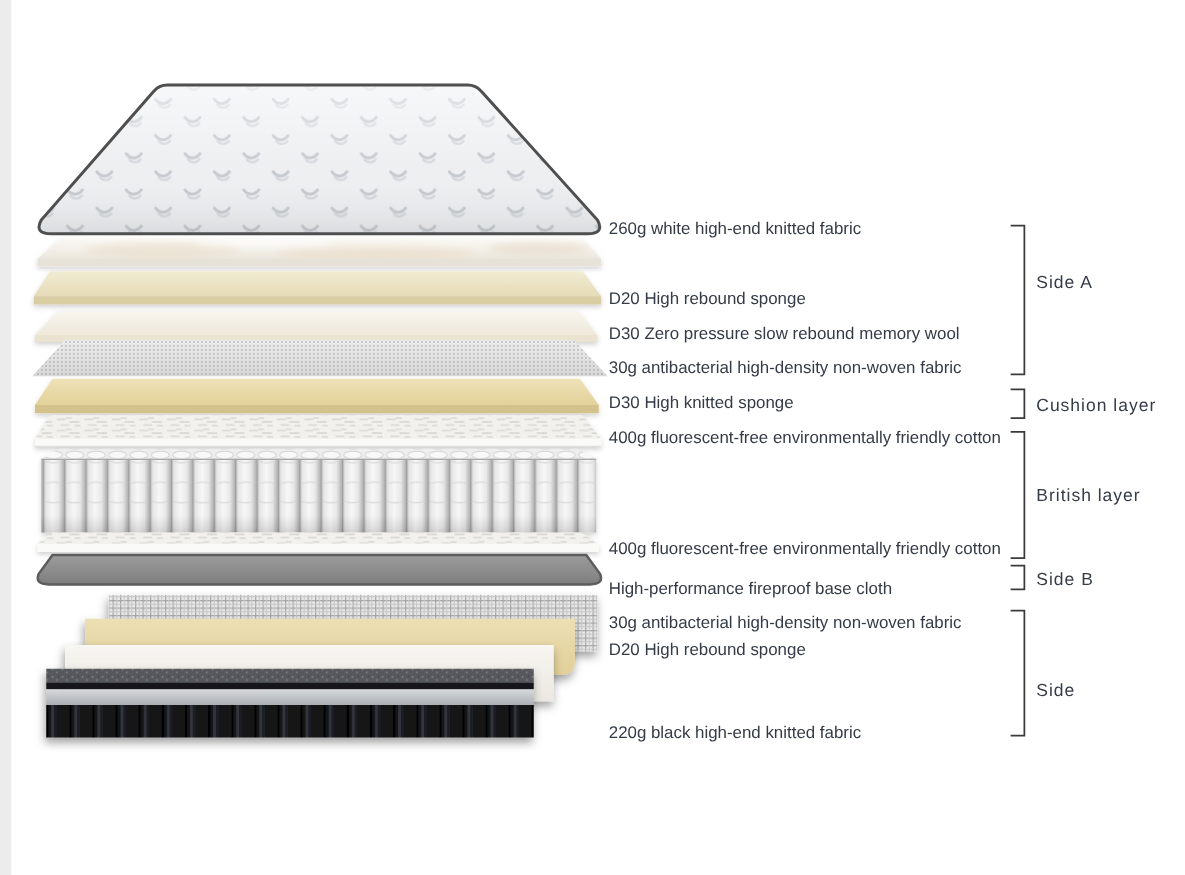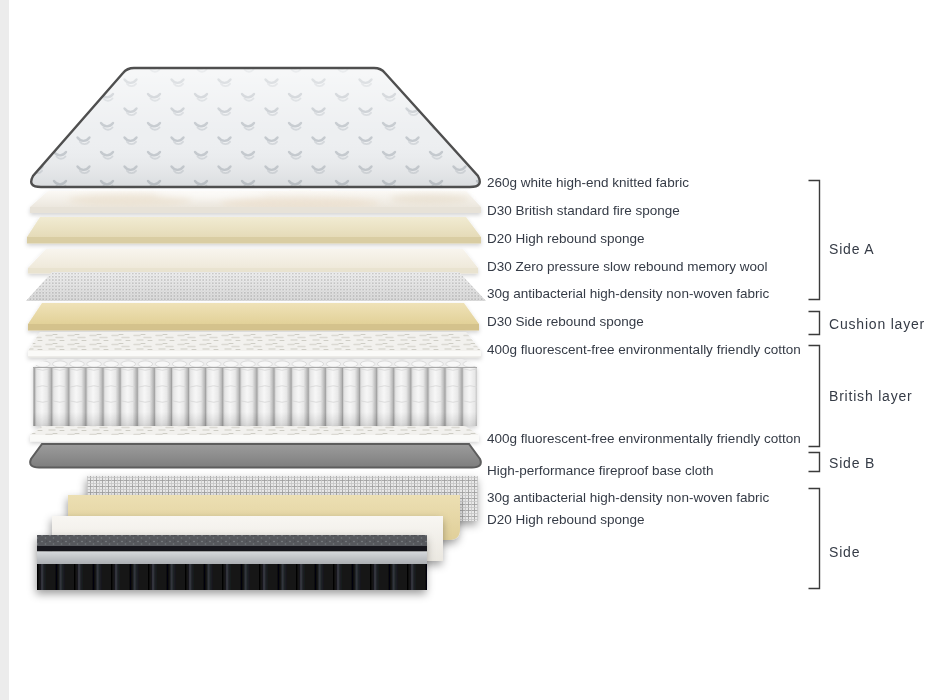--- a/index.html
+++ b/index.html
@@ -216,30 +216,30 @@
     <g stroke="#3b3b3b" stroke-width="1.4" fill="none">
       <path d="M808.5,180.5 L819.5,180.5 L819.5,299.5 L808.5,299.5"></path>
       <path d="M808.5,311.5 L819.5,311.5 L819.5,334.5 L808.5,334.5"></path>
       <path d="M808.5,345.5 L819.5,345.5 L819.5,446.5 L808.5,446.5"></path>
       <path d="M808.5,452.5 L819.5,452.5 L819.5,471.5 L808.5,471.5"></path>
       <path d="M808.5,488.5 L819.5,488.5 L819.5,588.5 L808.5,588.5"></path>
     </g>
   </svg>
 
   <div class="layer-label" style="top:174px">260g white high-end knitted fabric</div>
-  <div class="layer-label" style="top:202px">D30 British standard fire sponge</div>
   <div class="layer-label" style="top:230px">D20 High rebound sponge</div>
   <div class="layer-label" style="top:258px">D30 Zero pressure slow rebound memory wool</div>
   <div class="layer-label" style="top:285px">30g antibacterial high-density non-woven fabric</div>
-  <div class="layer-label" style="top:313px">D30 Side rebound sponge</div>
+  <div class="layer-label" style="top:313px">D30 High knitted sponge</div>
   <div class="layer-label" style="top:341px">400g fluorescent-free environmentally friendly cotton</div>
   <div class="layer-label" style="top:430px">400g fluorescent-free environmentally friendly cotton</div>
   <div class="layer-label" style="top:462px">High-performance fireproof base cloth</div>
   <div class="layer-label" style="top:489px">30g antibacterial high-density non-woven fabric</div>
   <div class="layer-label" style="top:511px">D20 High rebound sponge</div>
-
-  <div class="group-label" style="top:240px">Side A</div>
+  <div class="layer-label" style="top:577px">220g black high-end knitted fabric</div>
+
+  <div class="group-label" style="top:216px">Side A</div>
   <div class="group-label" style="top:315px">Cushion layer</div>
   <div class="group-label" style="top:387px">British layer</div>
   <div class="group-label" style="top:454px">Side B</div>
   <div class="group-label" style="top:543px">Side</div>
 
 </div>
 
 </body></html>

